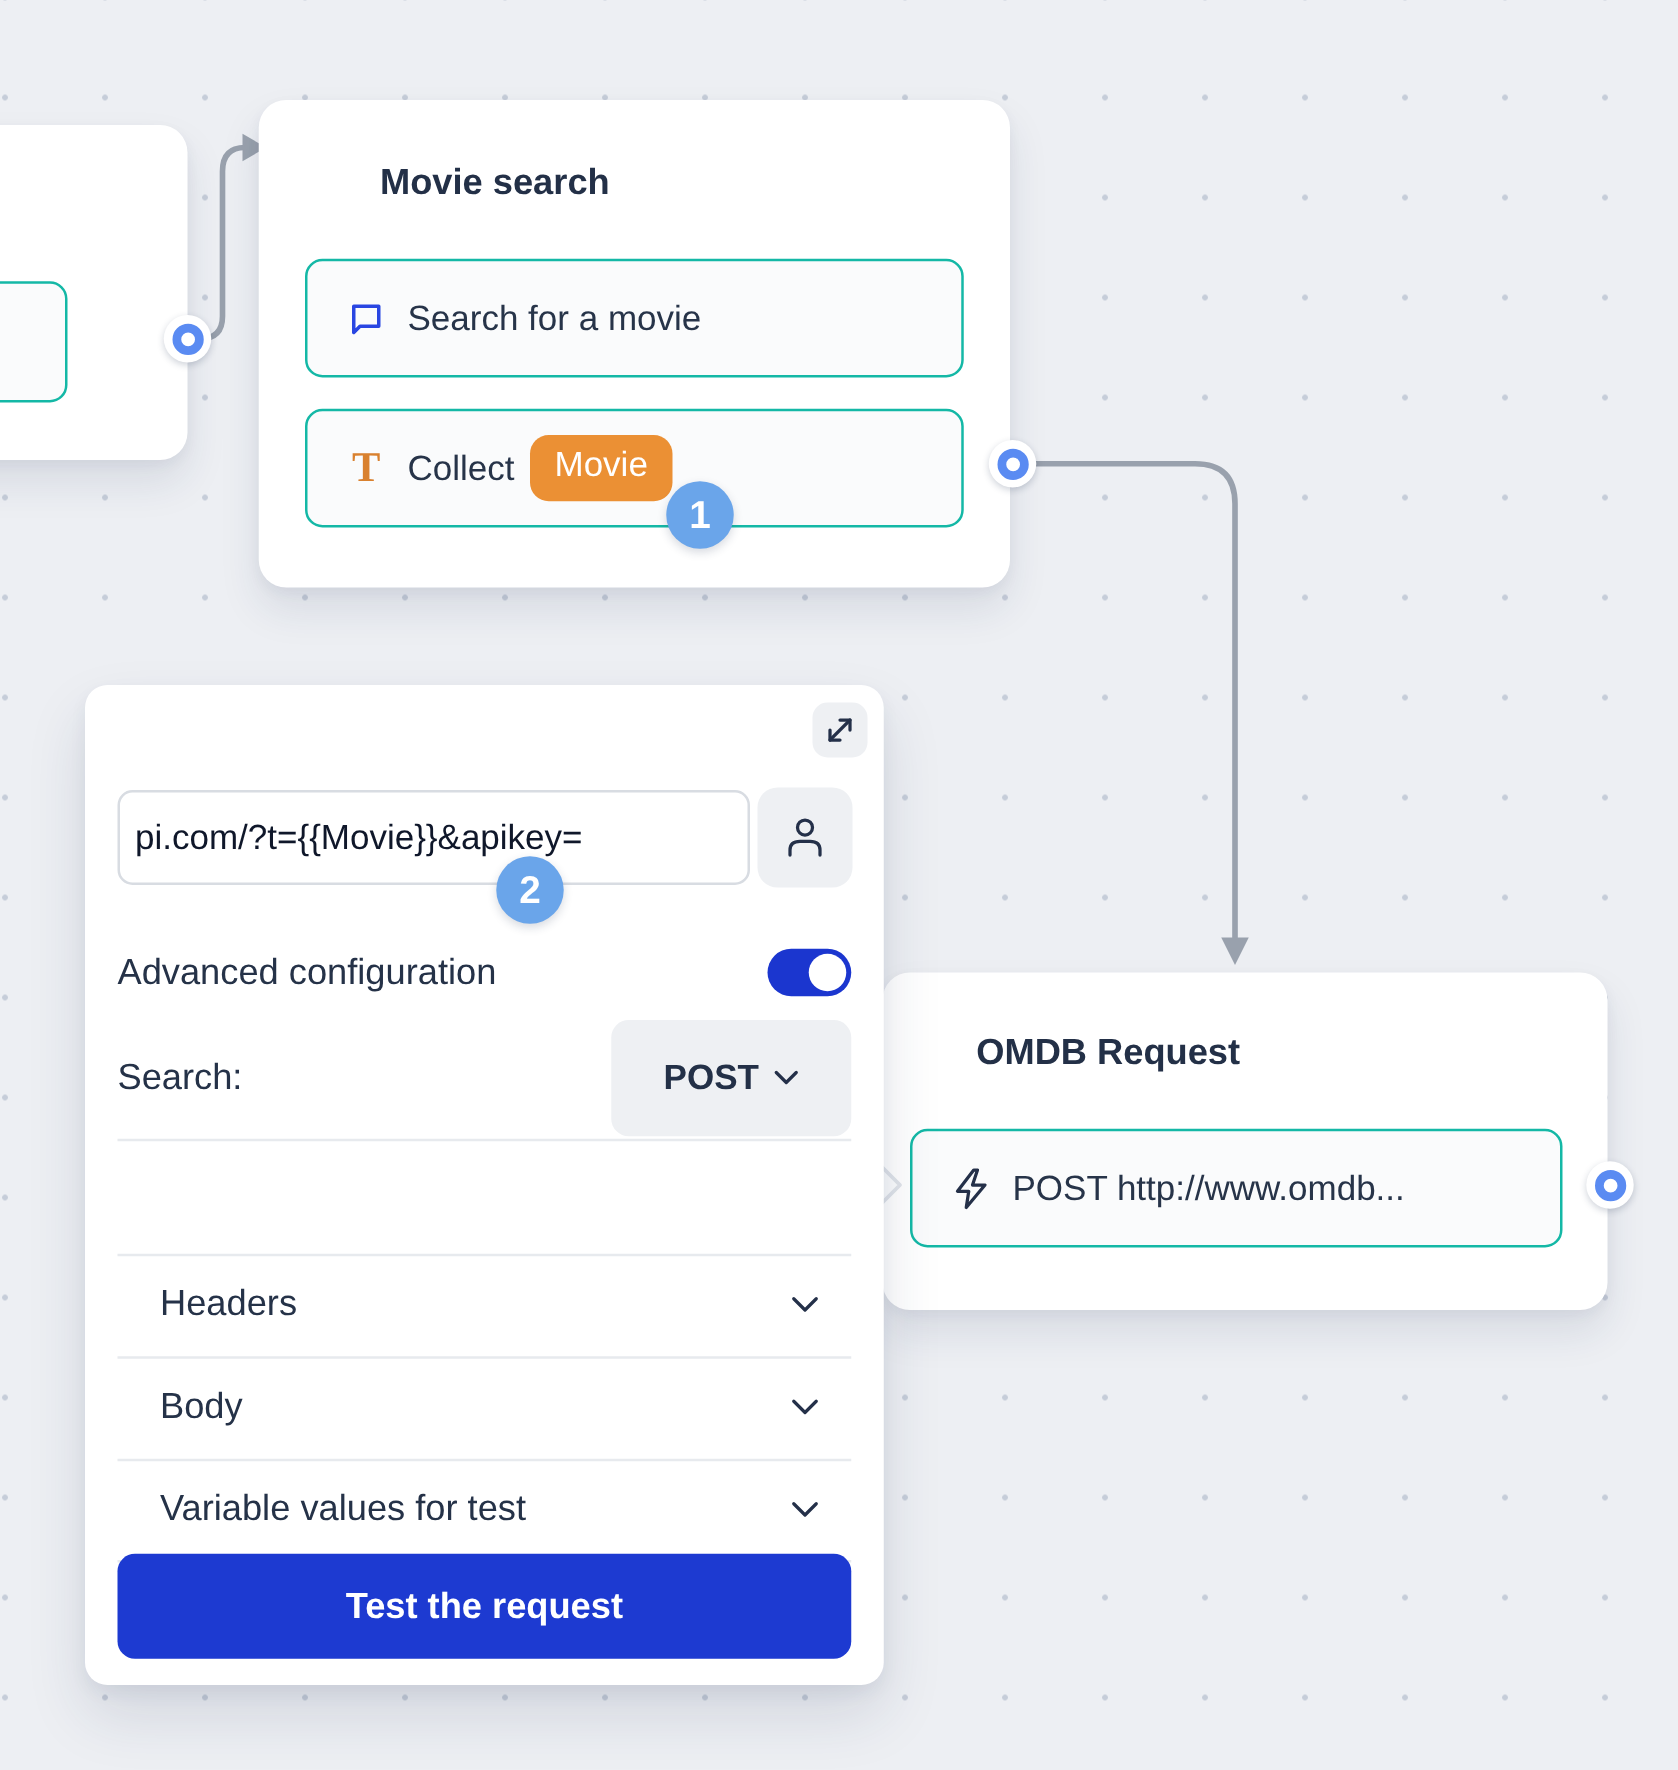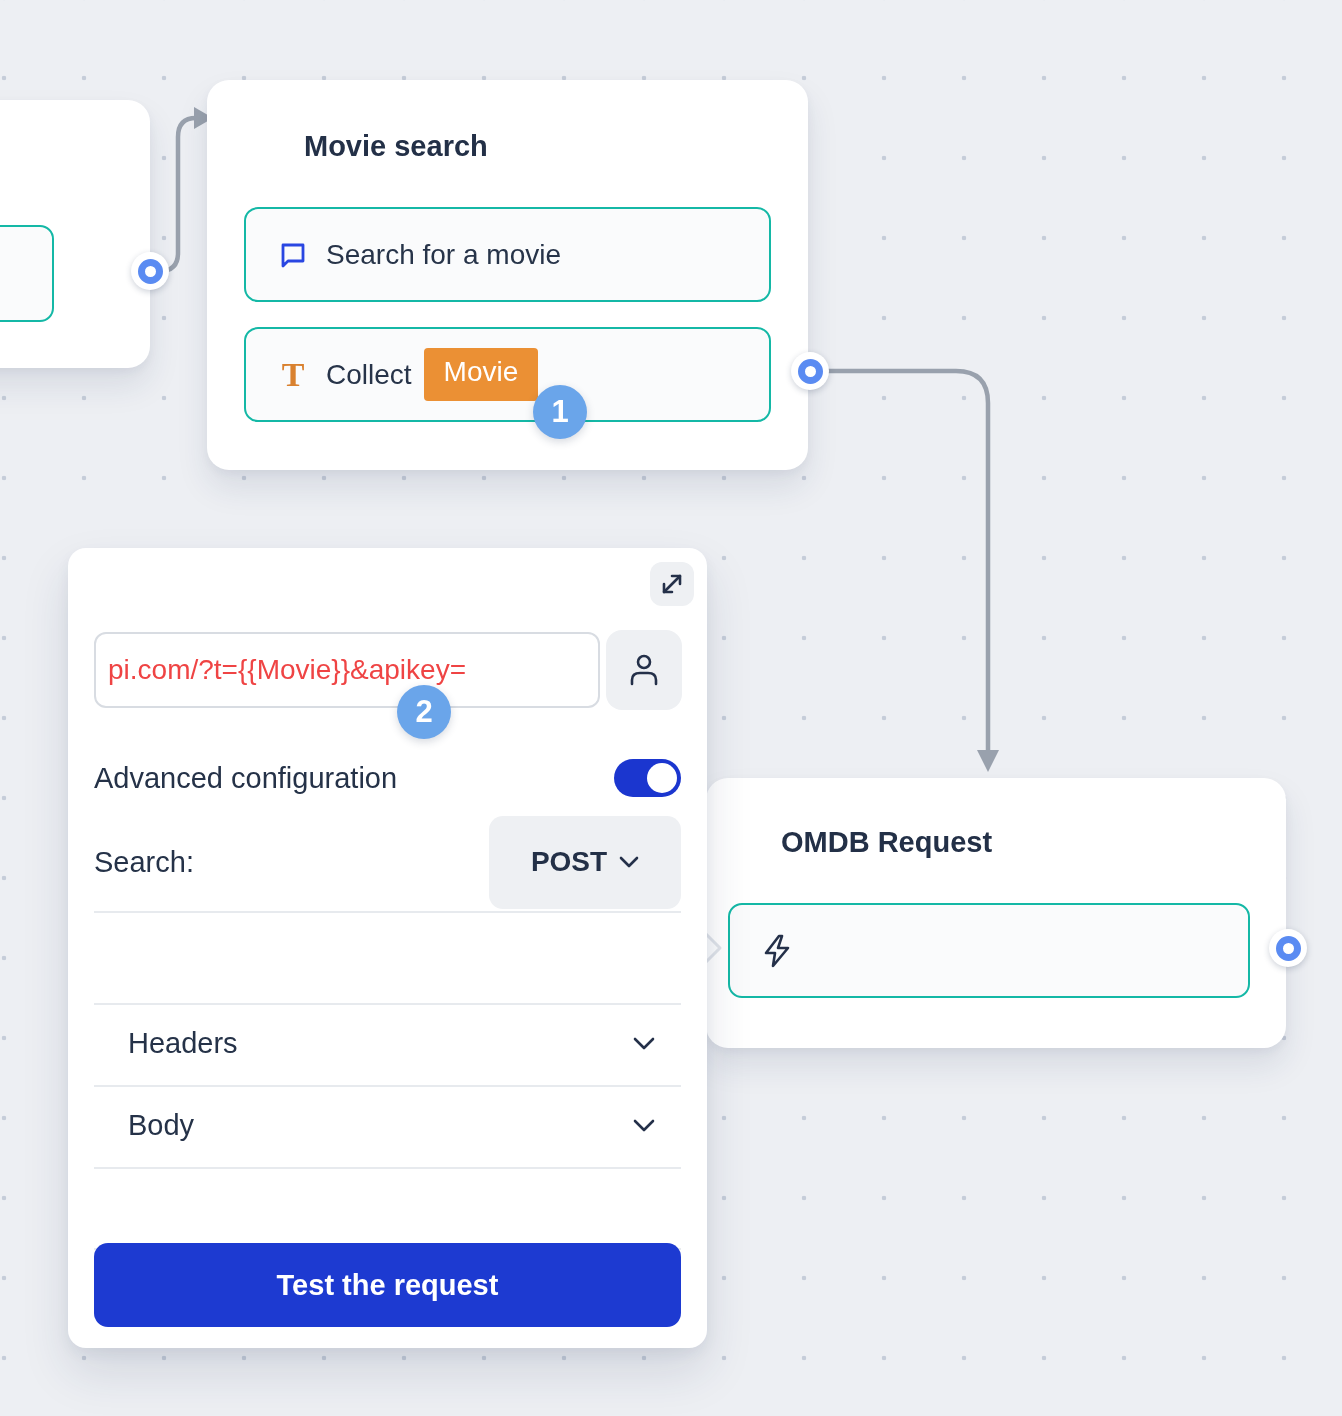--- a/index.html
+++ b/index.html
@@ -51,21 +51,21 @@
   .item-icon { width:30px; height:30px; margin:0 18px 0 32px; flex:0 0 auto; display:flex; align-items:center; justify-content:center; }
   .t-glyph { font-family:"Liberation Serif", serif; font-size:34px; font-weight:700; color:#d9812f; line-height:1; }
 
   .var-badge {
     display:inline-block;
     margin-left:12px;
     background:#eb9034;
     color:#fff;
     font-size:28px;
     padding:6px 20px 10px 20px;
-    border-radius:4px;
+    border-radius:15px;
     line-height:1.3;
   }
 
   
   .step-badge {
     position:absolute;
     width:54px; height:54px;
     border-radius:50%;
     background:#6aa5ea;
     color:#fff;
@@ -123,21 +123,21 @@
 
   #url-field {
     position:absolute; left:26px; top:84px; width:506px; height:76px;
     background:#fff;
     border:2px solid #d8dce2;
     border-radius:12px;
     display:flex; align-items:center;
     overflow:hidden;
   }
   #url-field .url-text {
-    font-size:28px; color:#ef4444; white-space:nowrap; margin-left:12px;
+    font-size:28px; color:#0f172a; white-space:nowrap; margin-left:12px;
   }
 
   .panel-row { position:absolute; left:26px; width:587px; display:flex; align-items:center; justify-content:space-between; }
   .panel-label { font-size:29px; color:#253248; }
 
   #adv-row { top:728px; height:60px; top:200px;text-align:center; }
   .toggle {
     position:relative; width:67px; height:38px;
     background:#1b36cf; border-radius:19px; cursor:pointer; flex:0 0 auto;
   }
@@ -215,20 +215,21 @@
 </div>
 
 <div class="card" id="omdb-node">
   <div class="node-title">OMDB Request</div>
   <div class="inner-box omdb-item">
     <span class="item-icon">
       <svg class="stroke-icon" width="30" height="34" viewBox="0 0 30 34">
         <path d="M 17 2 L 4 19 H 13 L 11 32 L 26 14 H 16 L 20 2 Z"></path>
       </svg>
     </span>
+    <span class="item-label">POST http://www.omdb...</span>
   </div>
 </div>
 
 <svg class="omdb-notch" style="left:698px; top:926px;" width="30" height="44">
   <path d="M 2 2 L 22 22 L 2 42" fill="#fbfcfd" stroke="#dfe3e9" stroke-width="3" stroke-linejoin="round"></path>
 </svg>
 
 <div class="card" id="config-panel">
 
   <div class="icon-btn" id="expand-btn">
@@ -280,20 +281,26 @@
   <div class="divider" style="top:537px;"></div>
 
   <div class="section-row" style="top:537px;">
     <span class="panel-label">Body</span>
     <svg class="stroke-icon chev" width="22" height="13" viewBox="0 0 22 13">
         <path d="M 2 2 L 11 11 L 20 2"></path>
       </svg>
   </div>
   <div class="divider" style="top:619px;"></div>
 
+  <div class="section-row" style="top:619px;">
+    <span class="panel-label">Variable values for test</span>
+    <svg class="stroke-icon chev" width="22" height="13" viewBox="0 0 22 13">
+        <path d="M 2 2 L 11 11 L 20 2"></path>
+      </svg>
+  </div>
   <div class="divider" style="top:700px;"></div>
 
   <button id="test-btn">Test the request</button>
 </div>
 
 <div class="port" id="port-left">
     <span class="ring"></span>
   </div>
 <div class="port" id="port-movie">
     <span class="ring"></span>

